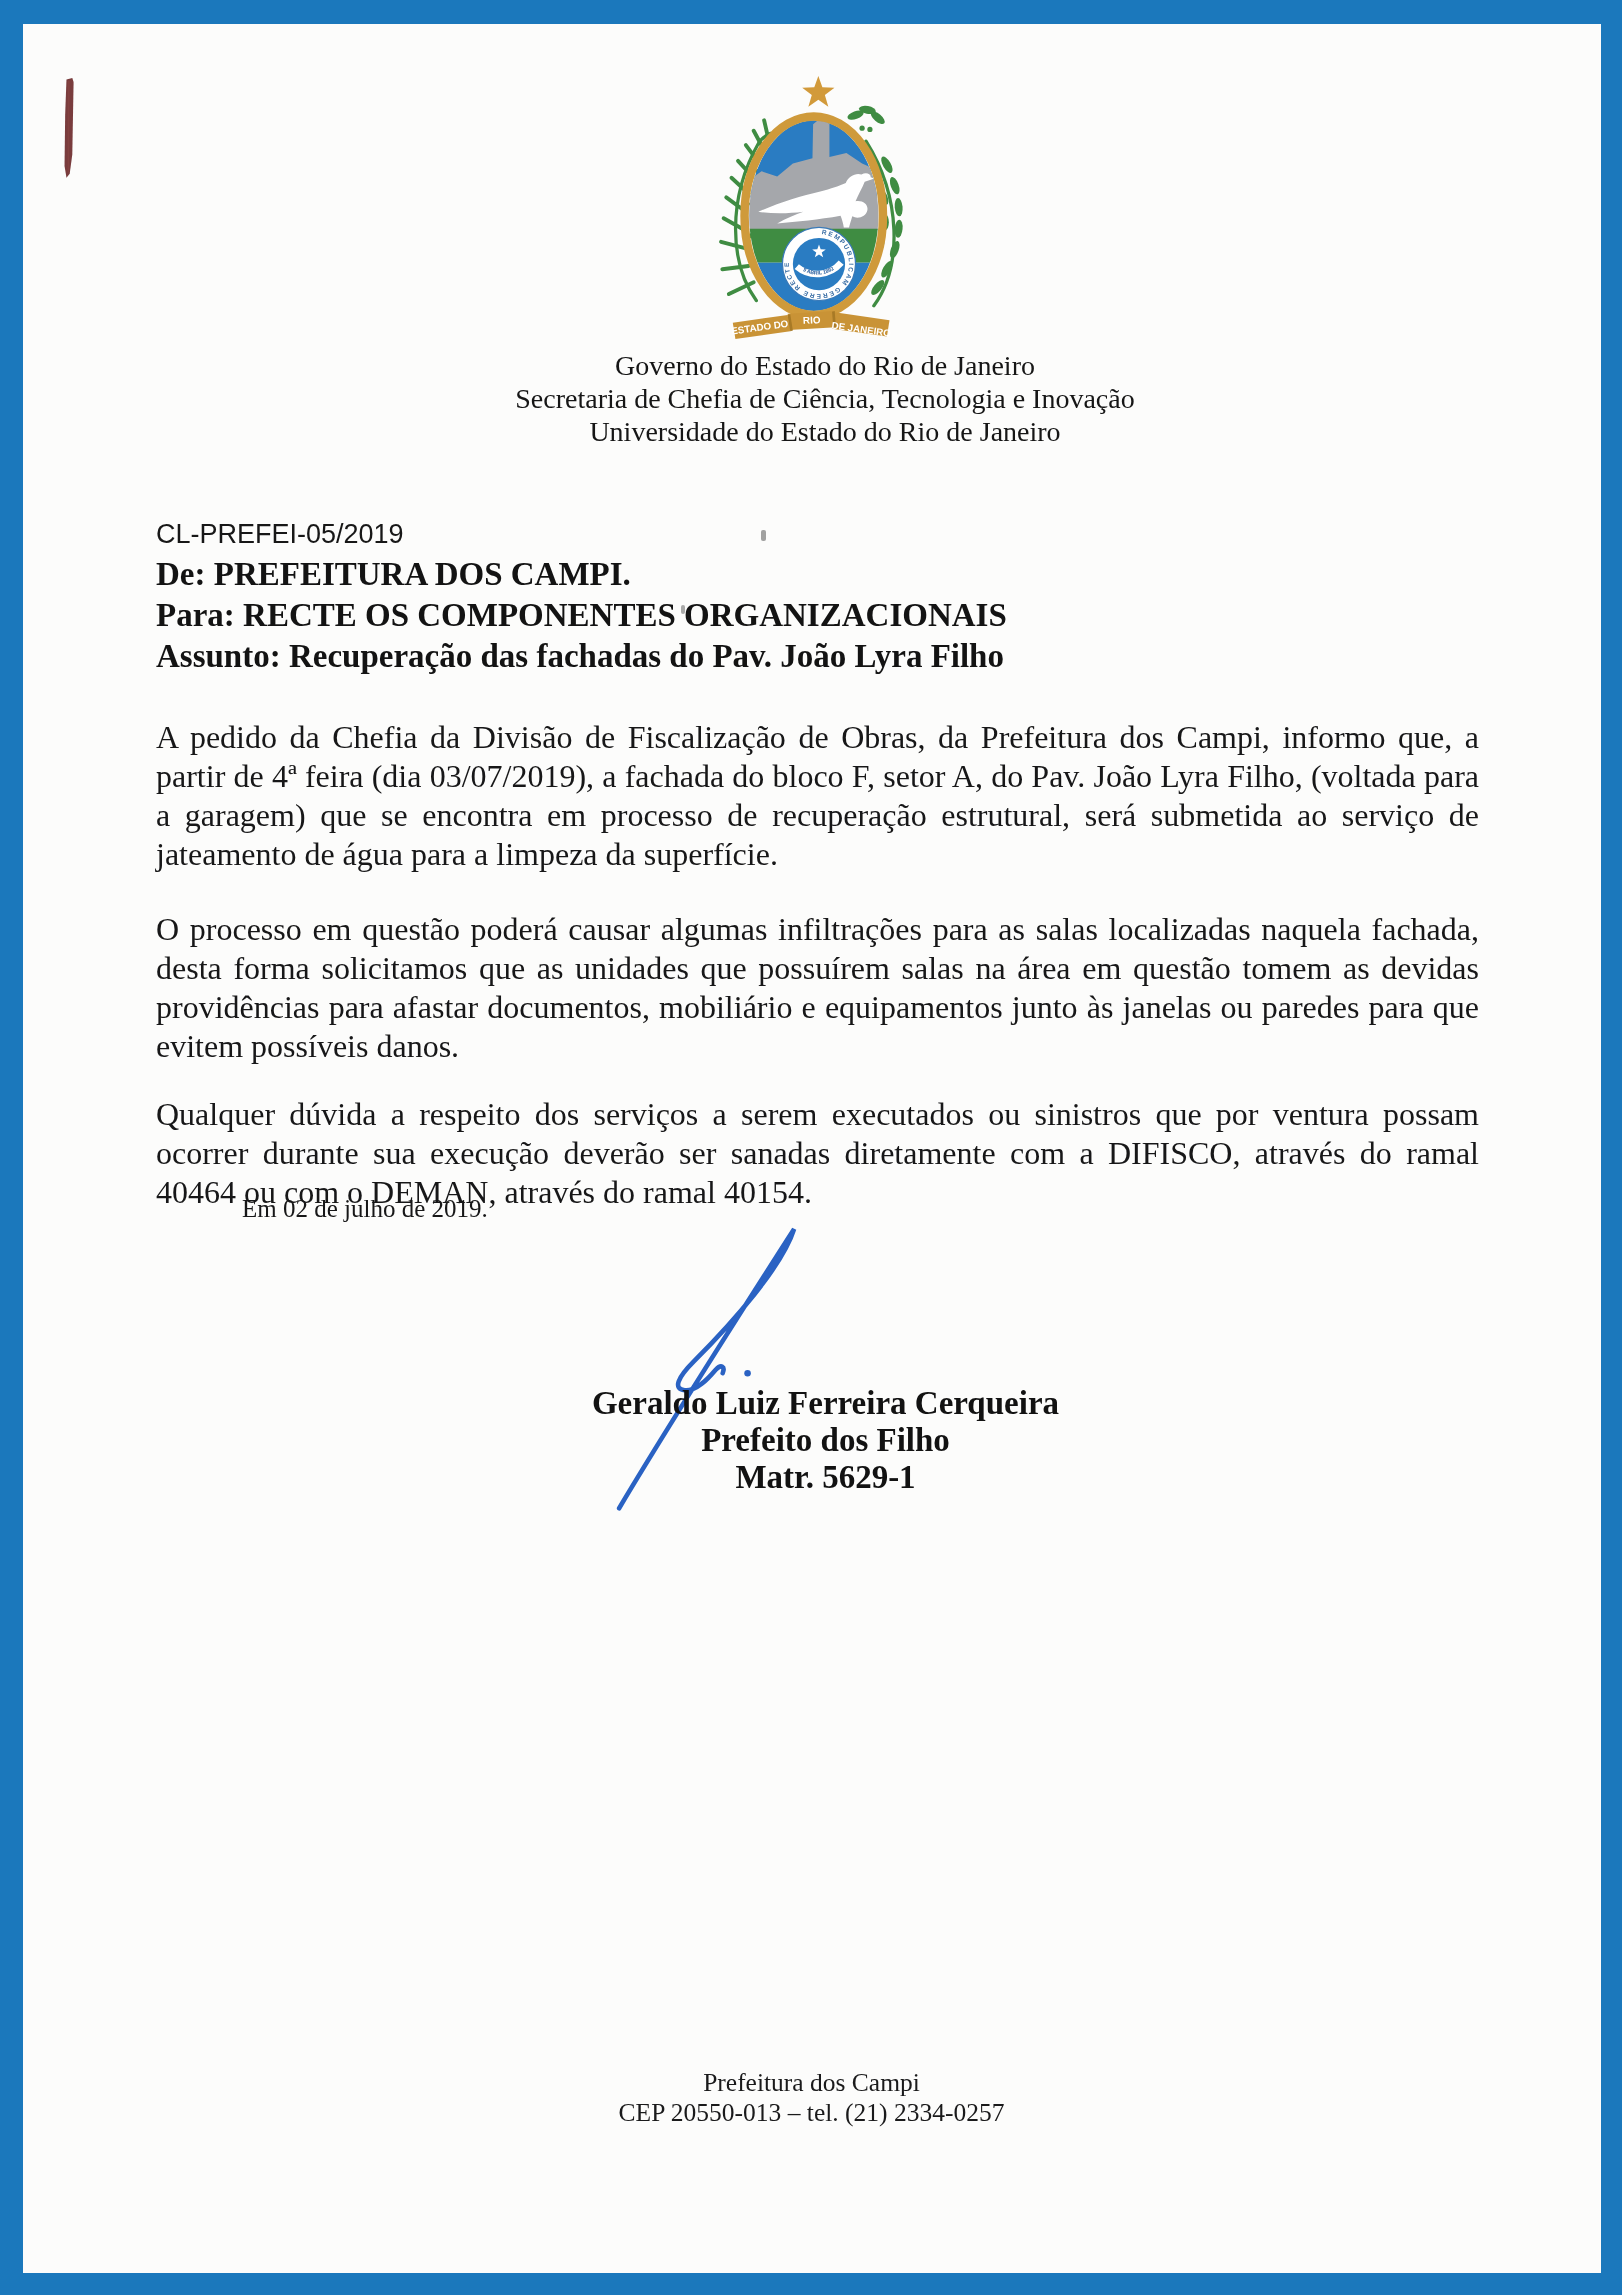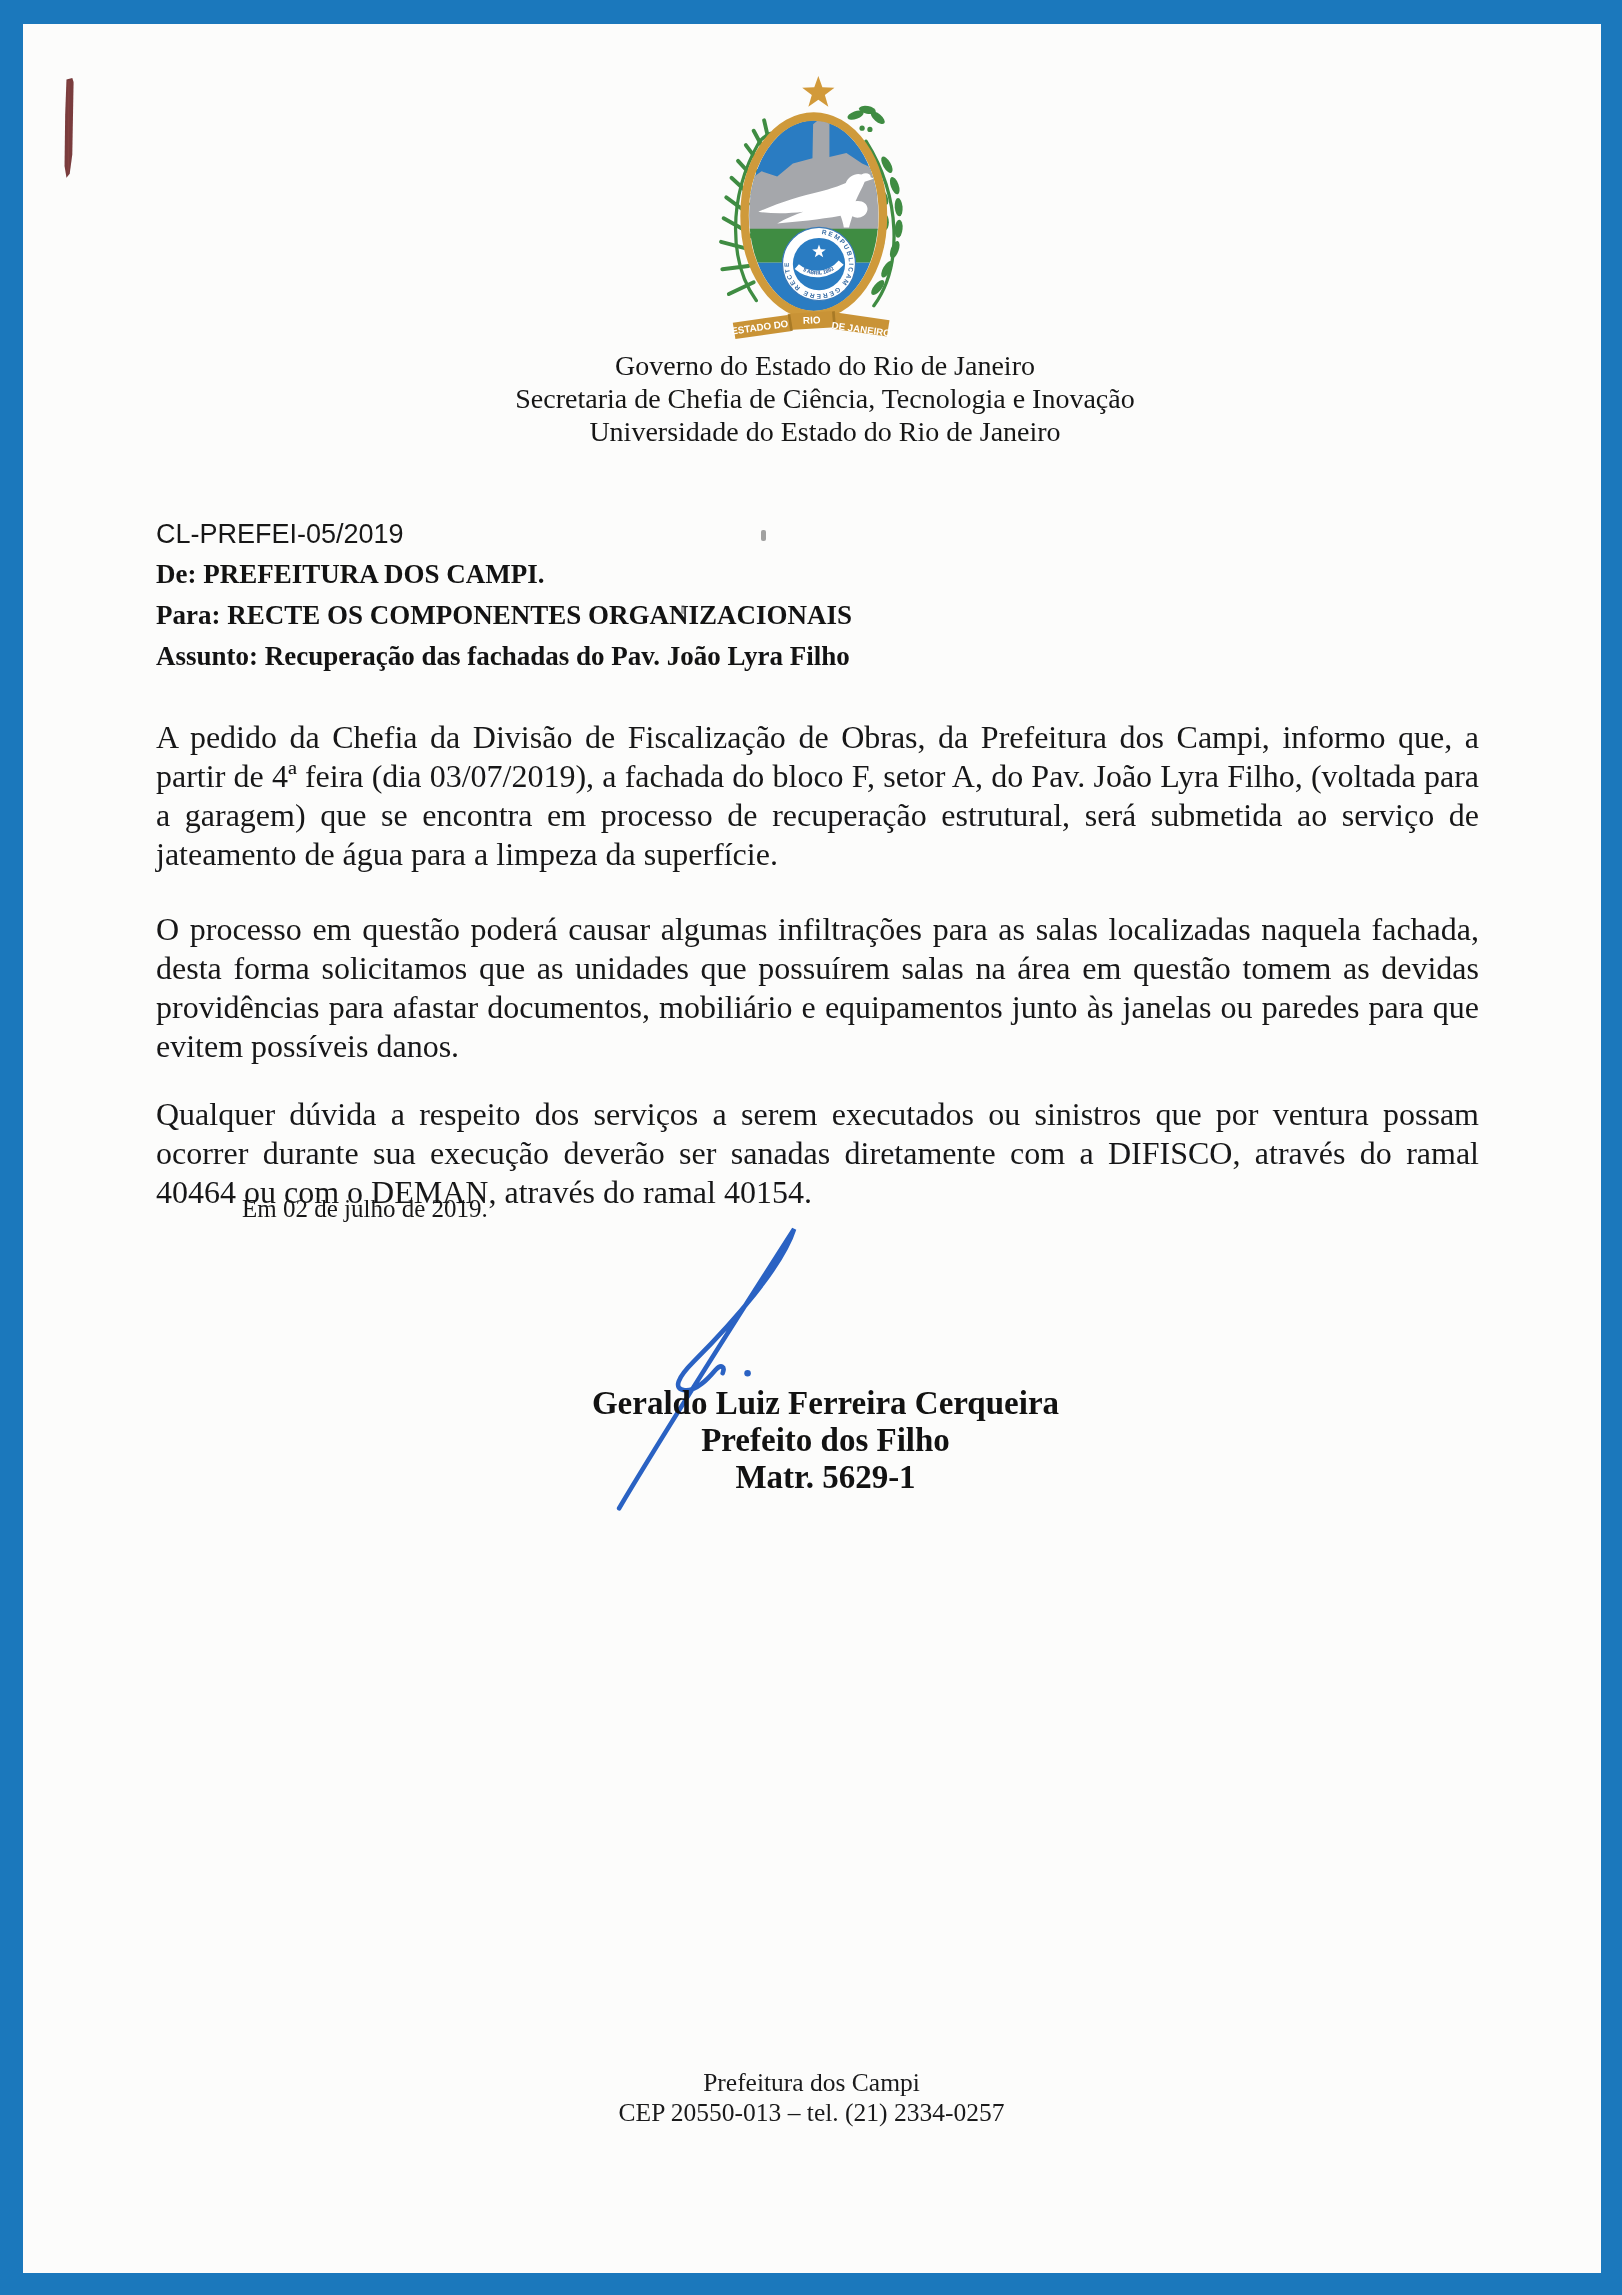--- a/index.html
+++ b/index.html
@@ -26,21 +26,21 @@
     margin-left:27px;
   }
   
   .reference{
     left:156px;top:519px;
     font-family:"Liberation Sans","DejaVu Sans",sans-serif;
     font-size:27px;letter-spacing:0px;color:#171717;
   }
   .meta{
     left:156px;top:554px;
-    font-size:27px;font-weight:bold;line-height:41px;color:#131313;
+    font-size:33px;font-weight:bold;line-height:41px;color:#131313;
   }
   
   .body-par{
     left:156px;width:1323px;
     font-size:32px;line-height:39px;
     text-align:justify;
     color:#171718;
   }
   .p1{top:718px;}
   .p2{top:910px;}

